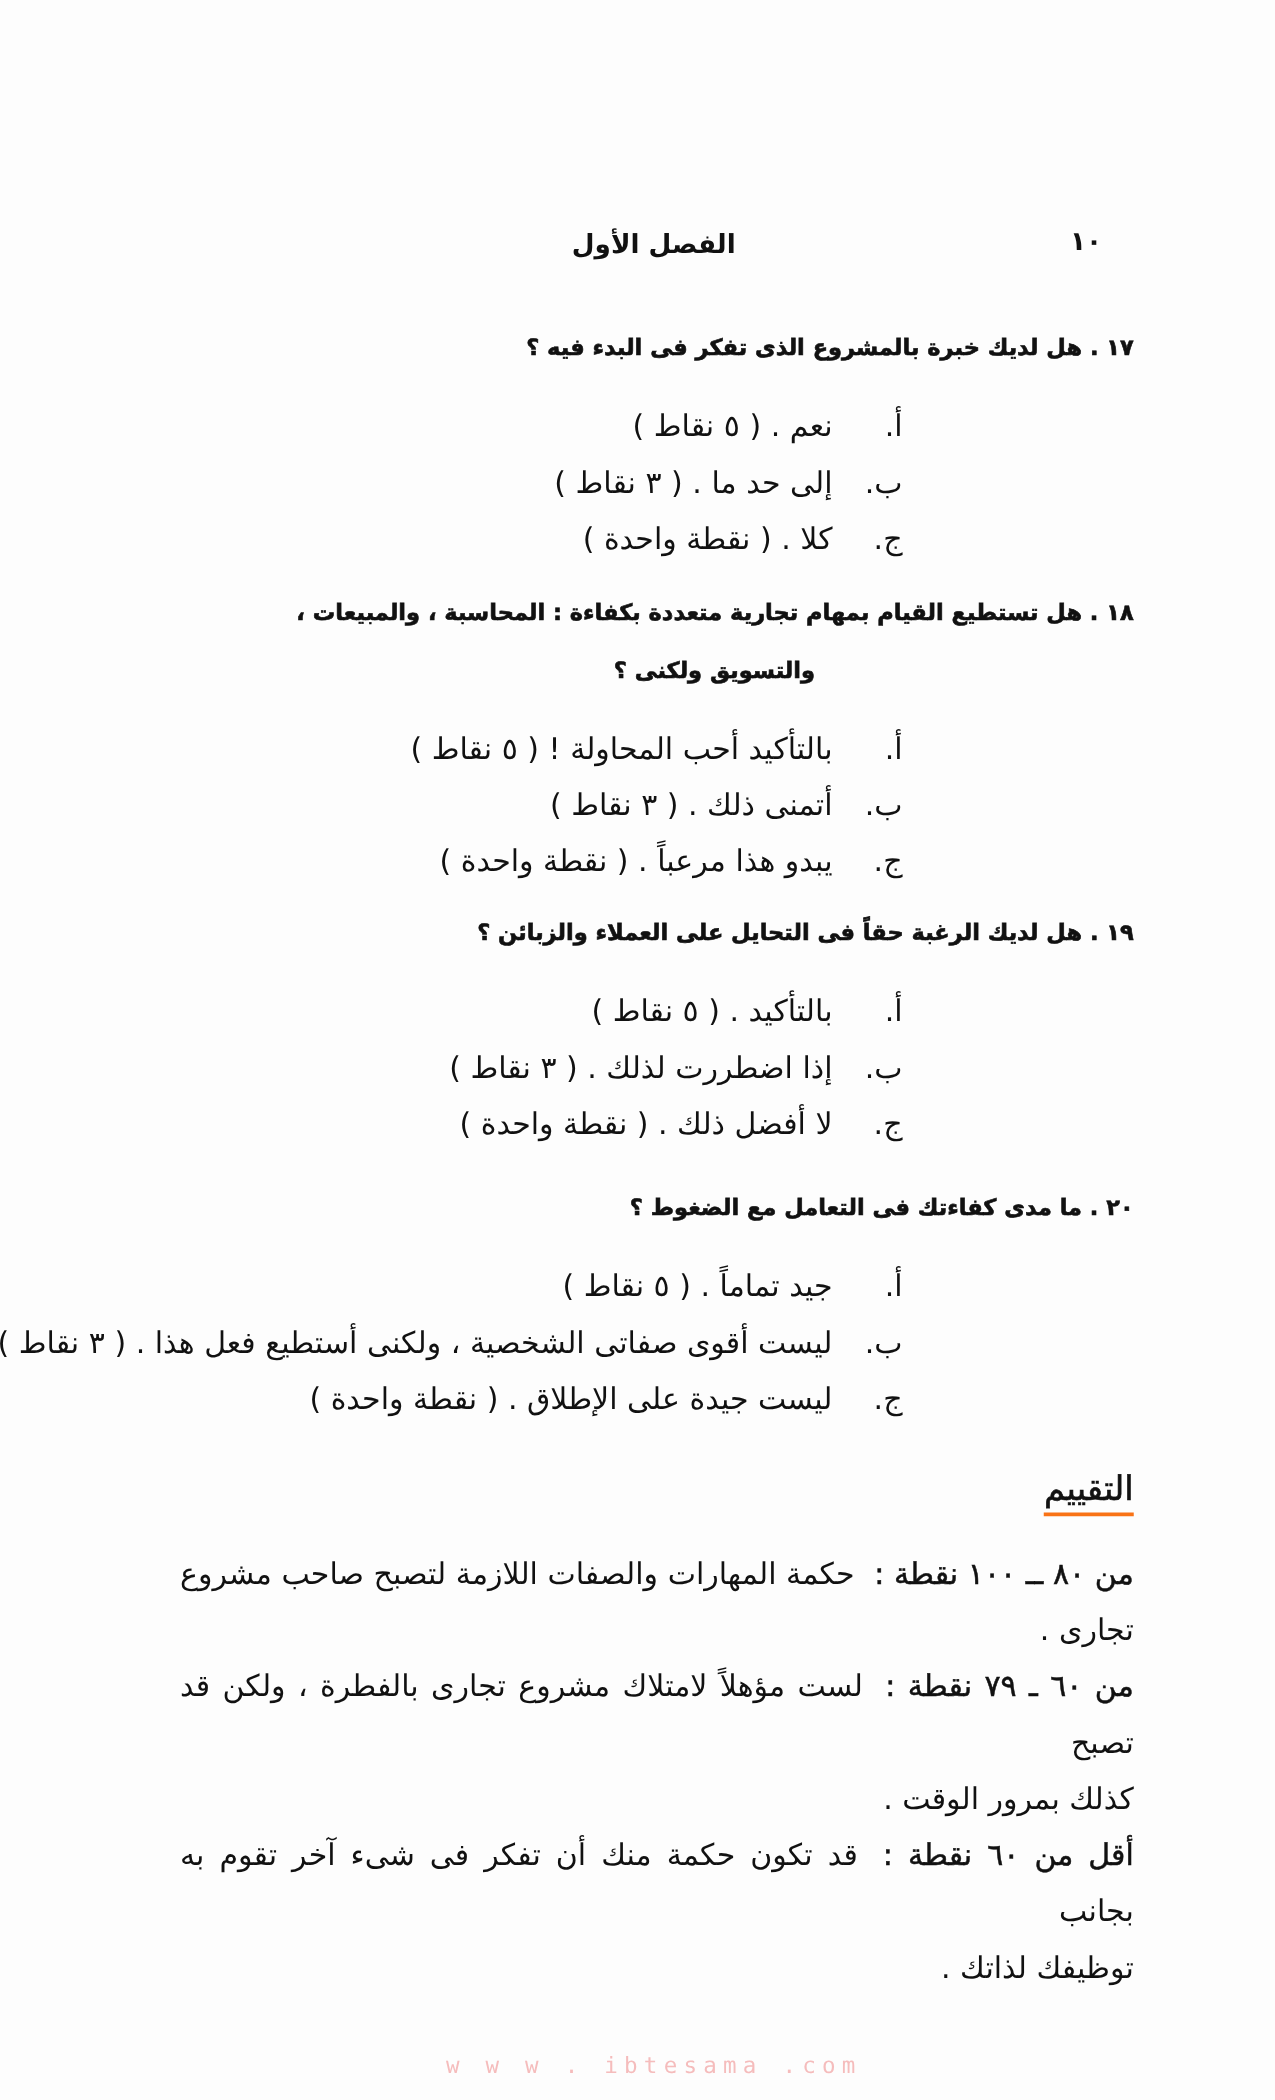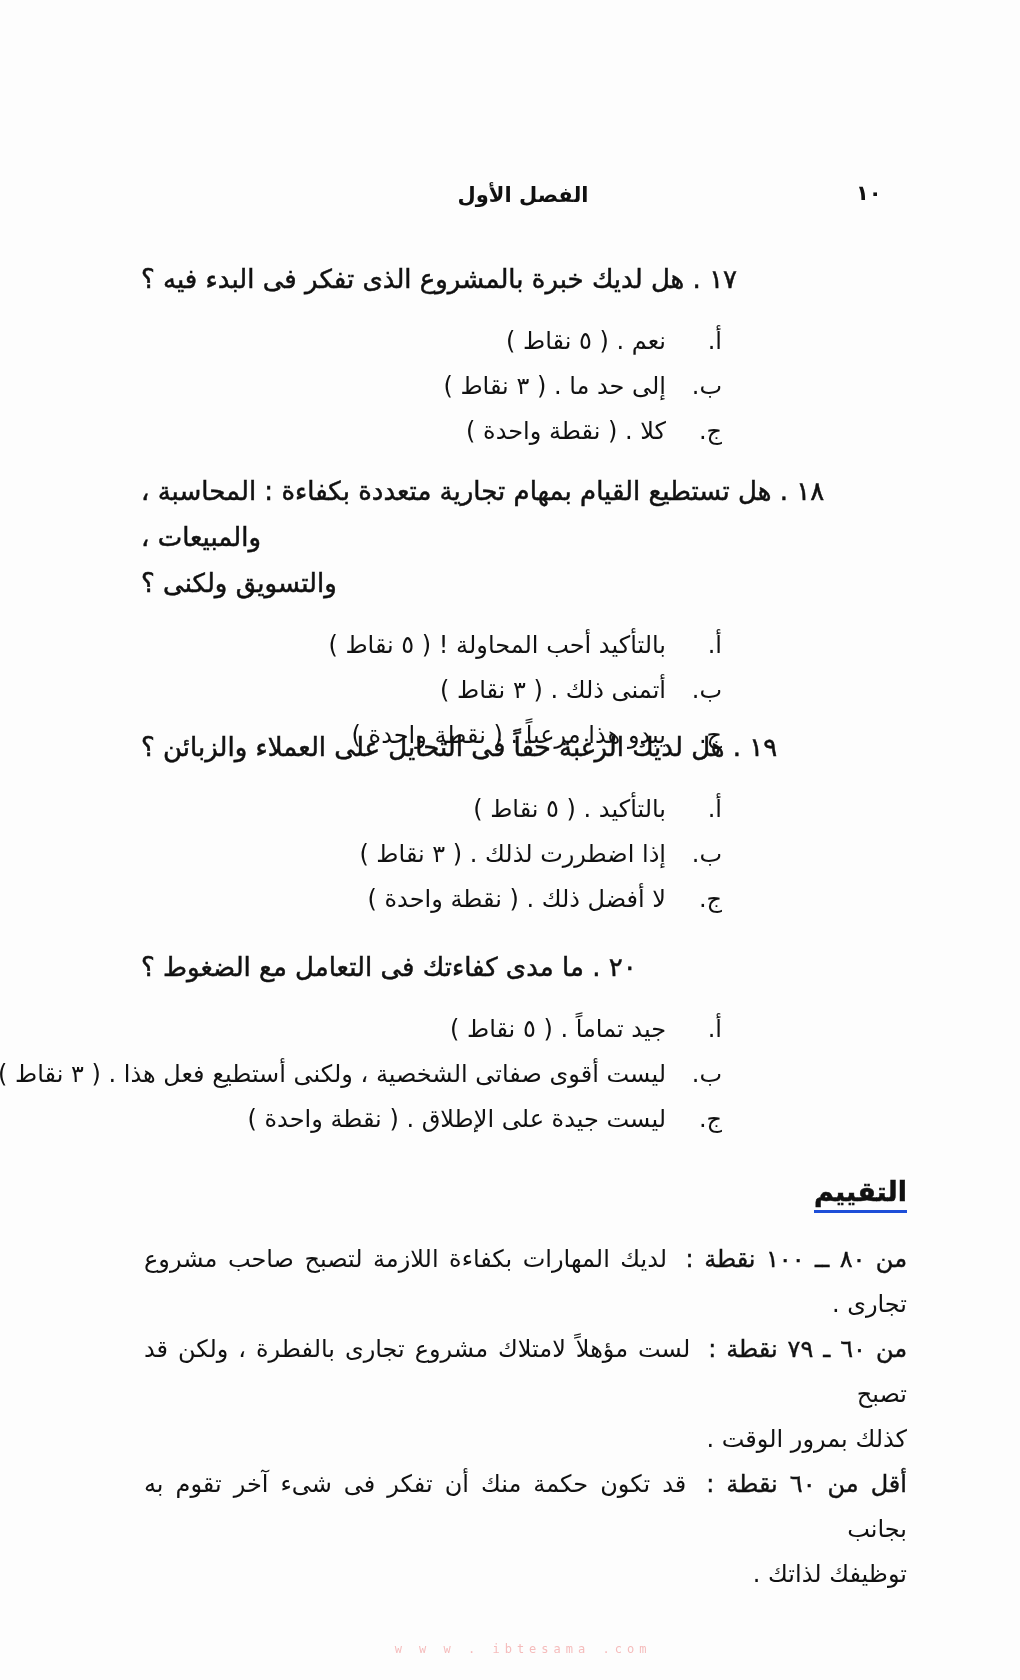--- a/index.html
+++ b/index.html
@@ -28,23 +28,23 @@
   .question {
     left: 115px; right: 113px;
     direction: rtl;
   }
   #q17 { top: 256px; }
   #q18 { top: 468px; }
   #q19 { top: 724px; }
   #q20 { top: 944px; }
 
   .q-title {
-    font-size: 26px; font-weight: normal;
+    font-size: 18px; font-weight: bold;
     line-height: 46px;
-    text-align: left;
+    text-align: right;
     margin: 0 0 16px 0;
     -webkit-text-stroke: 0.5px currentColor;
   }
   .q-title.second-line {
     margin-top: -16px;
     padding-right: 255px;
   }
   .option {
     display: flex;
     direction: rtl;
@@ -57,37 +57,37 @@
   .opt-text   { white-space: nowrap; }
 
   
   #eval {
     top: 1176px; left: 118px; right: 113px;
     direction: rtl;
     font-size: 24px;
   }
   .eval-heading {
     display: inline-block;
-    font-size: 27px; font-weight: bold;
-    border-bottom: 3px solid #1d4ed8;
+    font-size: 27px; font-weight: normal;
+    border-bottom: 3px solid #f97316;
     padding-bottom: 3px;
     margin: 0 0 24px 0;
     -webkit-text-stroke: 0.5px currentColor;
   }
   .eval-line { line-height: 45px; }
   .l-just { text-align: justify; text-align-last: justify; }
   .l-right { text-align: right; }
   .eval-lead { font-weight: normal; margin-left: 8px; -webkit-text-stroke: 0.4px currentColor; }
 
   
   .watermark {
     top: 1642px; left: 0; right: 0;
     text-align: center;
     font-family: "DejaVu Sans Mono", monospace;
-    font-size: 12px;
+    font-size: 18px;
     letter-spacing: 5px;
     color: #f5bcbc;
   }
 </style>
 </head>
 <body>
 
 <div class="abs chapter-title">الفصل الأول</div>
 <div class="abs page-number">١٠</div>
 
@@ -157,21 +157,21 @@
 </div>
 
 <div class="abs" id="eval">
   <div>
     <h2 class="eval-heading">التقييم</h2>
   </div>
 
   <div>
     <div class="eval-line l-just">
       <span class="eval-lead">من ٨٠ ــ ١٠٠ نقطة :</span>
-      <span>لديك المهارات بكفاءة اللازمة لتصبح صاحب مشروع</span>
+      <span>حكمة المهارات والصفات اللازمة لتصبح صاحب مشروع</span>
     </div>
     <div class="eval-line l-right">تجارى .</div>
   </div>
 
   <div>
     <div class="eval-line l-just">
       <span class="eval-lead">من ٦٠ ـ ٧٩ نقطة :</span>
       <span>لست مؤهلاً لامتلاك مشروع تجارى بالفطرة ، ولكن قد تصبح</span>
     </div>
     <div class="eval-line l-right">كذلك بمرور الوقت .</div>

